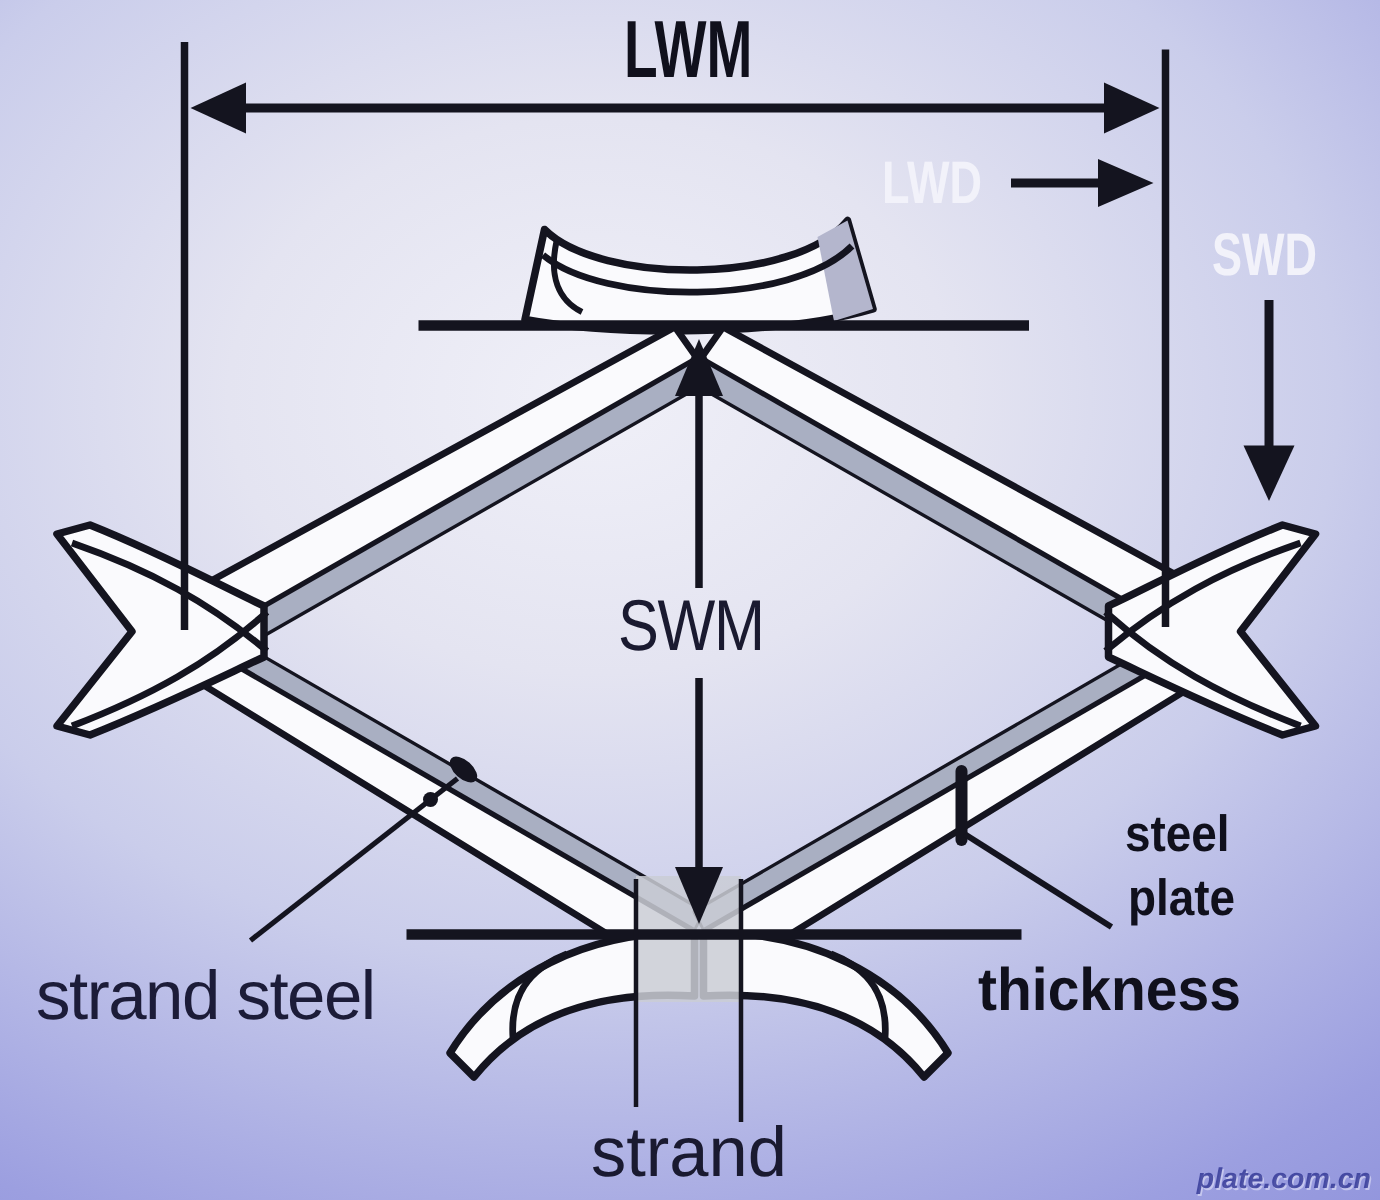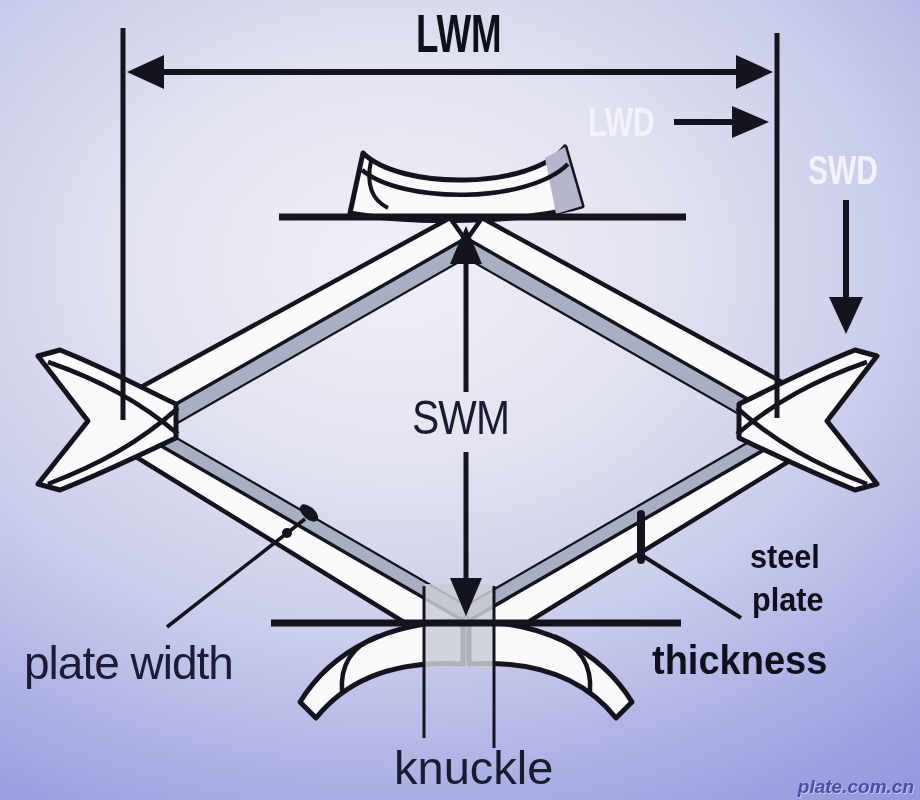--- a/index.html
+++ b/index.html
@@ -149,20 +149,20 @@
           <path d="M 494,586 V 748" stroke-width="3"></path>
         </g>
       </g>
     </g>
   </svg>
 
   <div class="lbl dark" id="lwm-label">LWM</div>
   <div class="lbl light" id="lwd-label">LWD</div>
   <div class="lbl light" id="swd-label">SWD</div>
   <div class="lbl" id="swm-label">SWM</div>
-  <div class="lbl" id="strand-width-label">plate width</div>
+  <div class="lbl" id="strand-width-label">strand steel</div>
   <div class="lbl dark" id="steel-label">steel</div>
   <div class="lbl dark" id="plate-label">plate</div>
   <div class="lbl dark" id="thickness-label">thickness</div>
-  <div class="lbl" id="knuckle-label">knuckle</div>
+  <div class="lbl" id="knuckle-label">strand</div>
   <div class="lbl" id="watermark">plate.com.cn</div>
 
 </div>
 
 </body></html>

